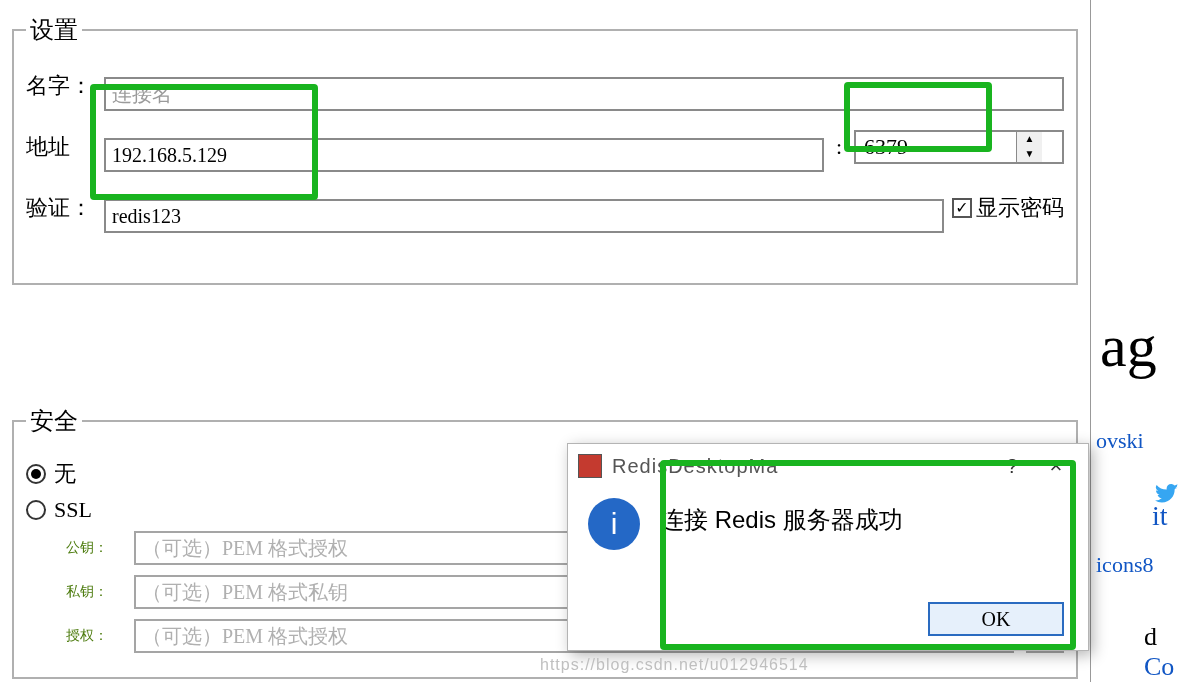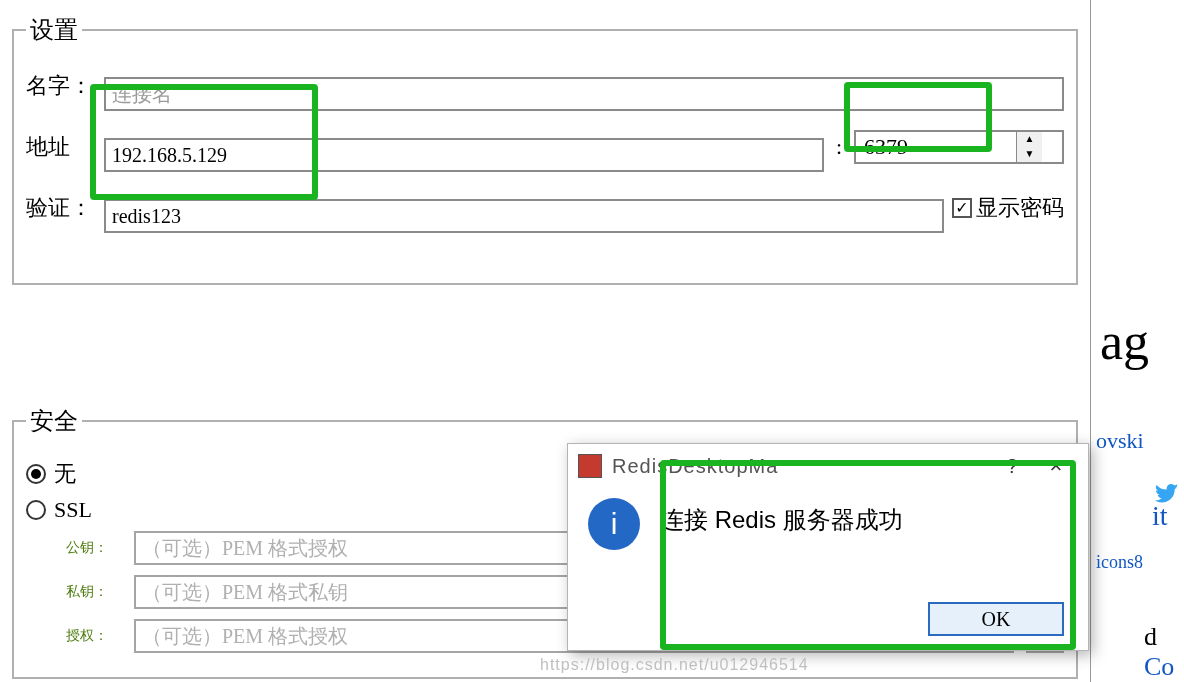--- a/index.html
+++ b/index.html
@@ -211,25 +211,25 @@
     border-radius:4px;
     pointer-events:none;
   }
   
   .side {
     position:absolute; left:1096px; top:0; width:88px; height:682px;
     font-family:"Times New Roman", serif;
     overflow:hidden;
   }
   .side .big {
-    position:absolute; left:4px; top:312px; font-size:52px; color:#000;
+    position:absolute; left:4px; top:312px; font-size:60px; color:#000;
   }
   .side .lnk1 { position:absolute; left:0; top:428px; font-size:22px; color:#1156c4; }
   .side .lnk2 { position:absolute; left:56px; top:500px; font-size:28px; color:#1156c4; }
-  .side .lnk3 { position:absolute; left:0; top:552px; font-size:18px; color:#1156c4; }
+  .side .lnk3 { position:absolute; left:0; top:552px; font-size:22px; color:#1156c4; }
   .side .txt4 { position:absolute; left:48px; top:622px; font-size:26px; color:#000; }
   .side .txt4 span { color:#1156c4; }
   .side .bird {
     position:absolute; left:56px; top:484px; width:30px; height:24px; color:#36a6f2;
   }
   .watermark {
     position:absolute; left:540px; top:656px;
     font-family:"Segoe UI",sans-serif; font-size:16px;
     color:#bfbfbf; letter-spacing:1px;
   }

